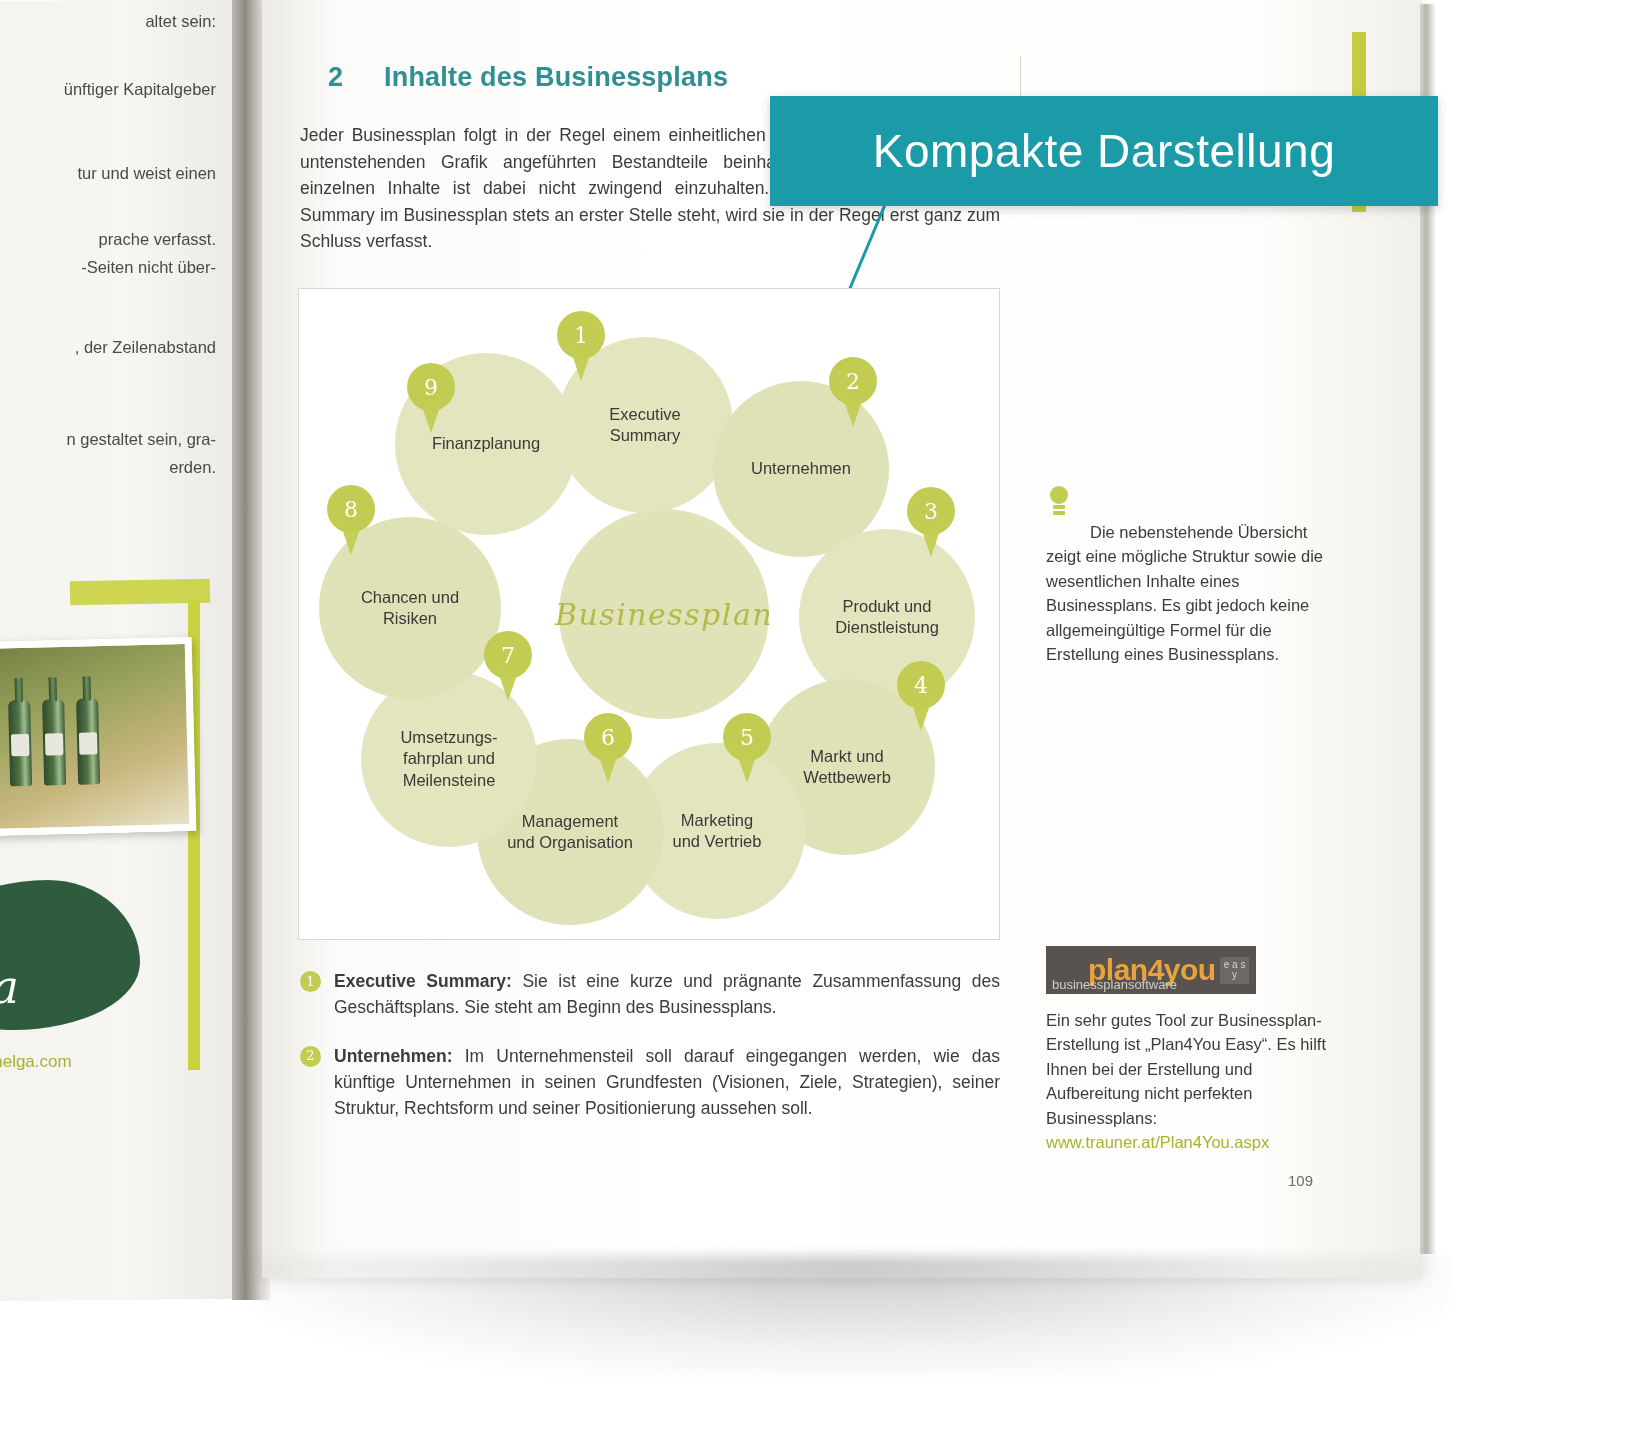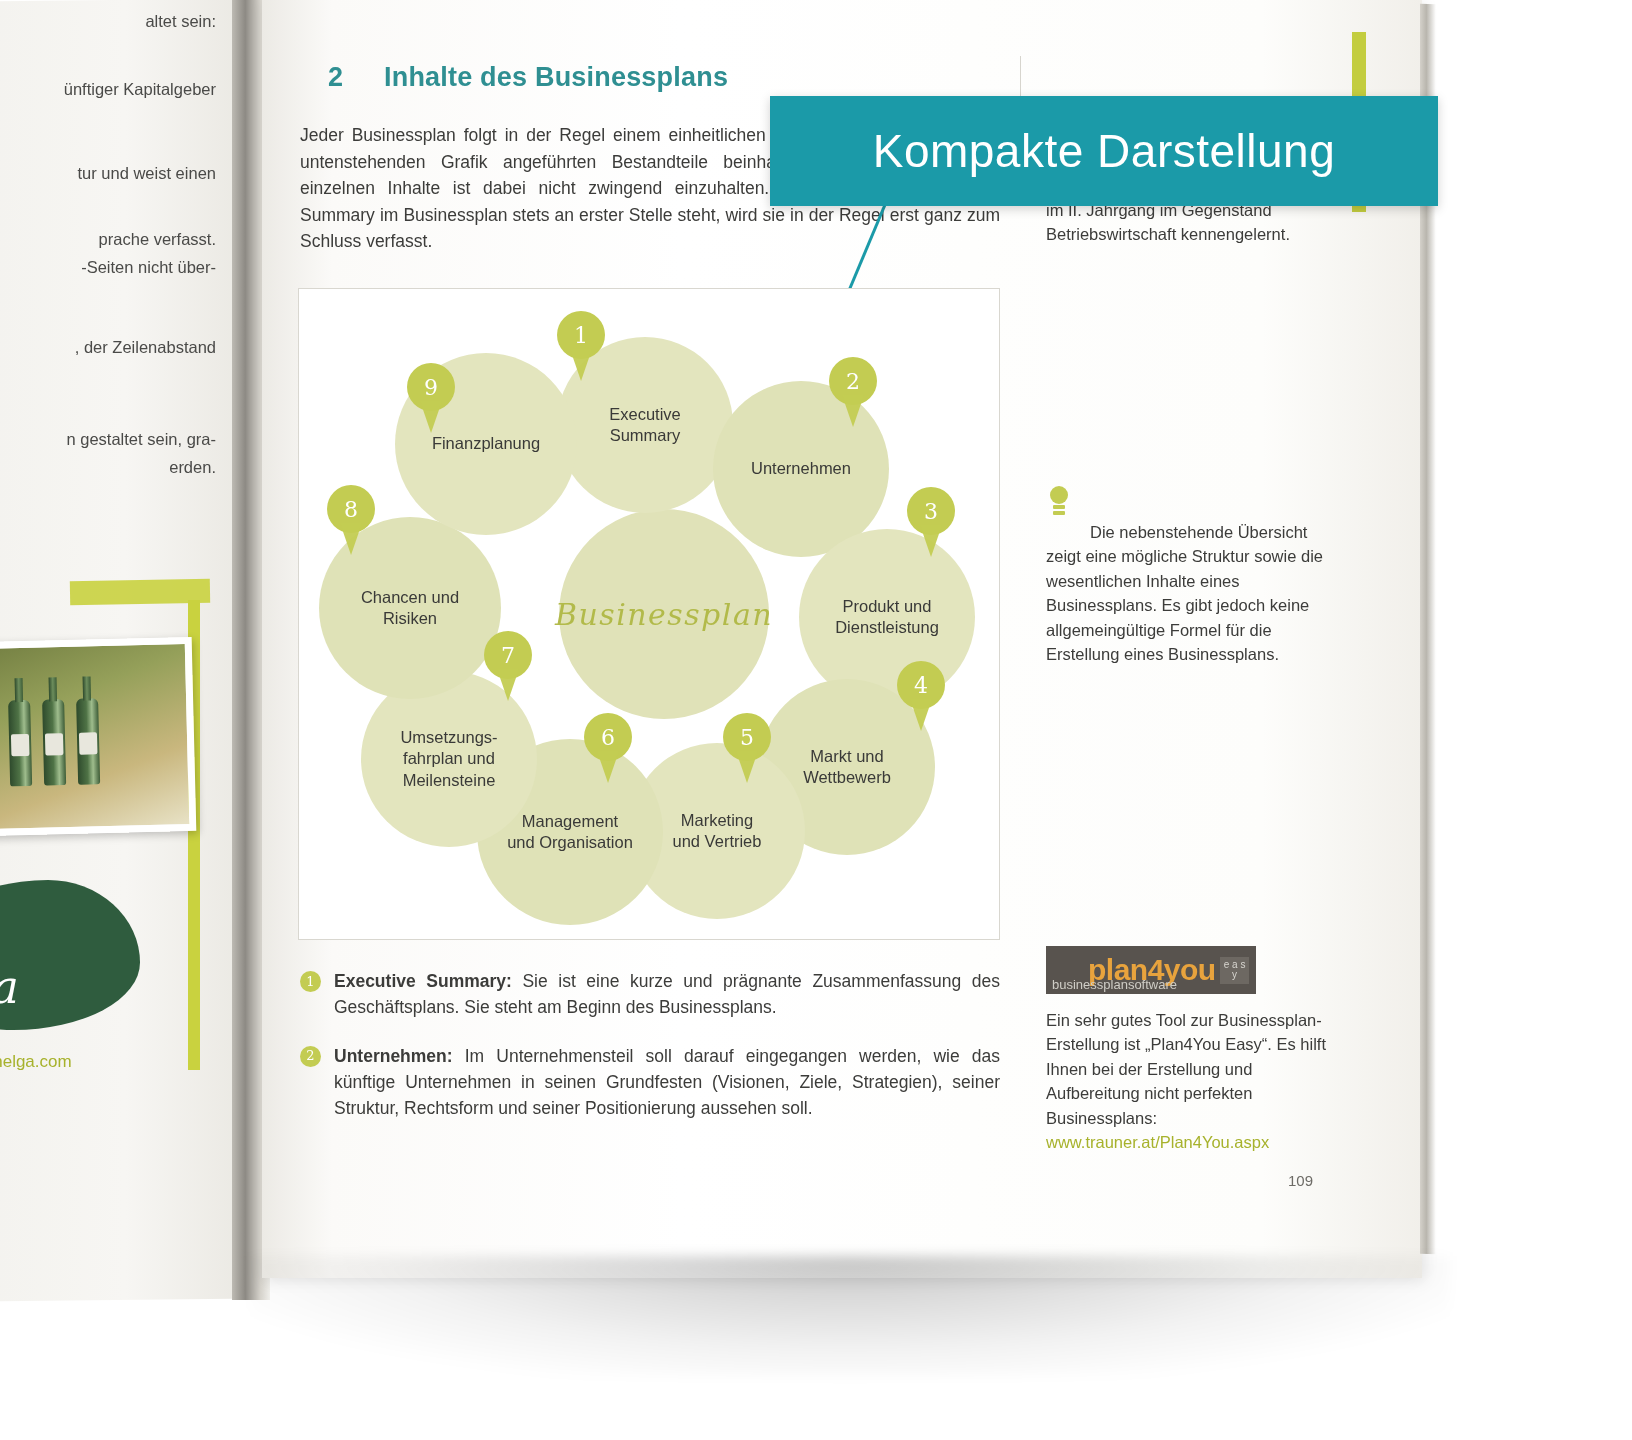--- a/index.html
+++ b/index.html
@@ -433,21 +433,20 @@
   <div class="heading">
     <span class="num">2</span><span>Inhalte des Businessplans</span>
   </div>
 
   <div class="col-rule"></div>
   <div class="green-tab"></div>
   <div class="green-tab-inner"></div>
 
   <div class="intro">Jeder Businessplan folgt in der Regel einem einheitlichen Aufbau und sollte die in der untenstehenden Grafik angeführten Bestandteile beinhalten. Die Reihenfolge der einzelnen Inhalte ist dabei nicht zwingend einzuhalten. Auch wenn die Executive Summary im Businessplan stets an erster Stelle steht, wird sie in der Regel erst ganz zum Schluss verfasst.</div>
 
-  <div class="right-col-top">im II. Jahrgang im Gegenstand Betriebswirtschaft kennengelernt.</div>
 
   <svg class="callout-line" viewBox="0 0 60 118">
     <line x1="55" y1="0" x2="8" y2="112" stroke="#1b9aa8" stroke-width="3"></line>
   </svg>
   <div class="callout-dot"></div>
   <div class="callout">
     <div class="callout-label">Kompakte Darstellung</div>
   </div>
 
   <div class="diagram">

